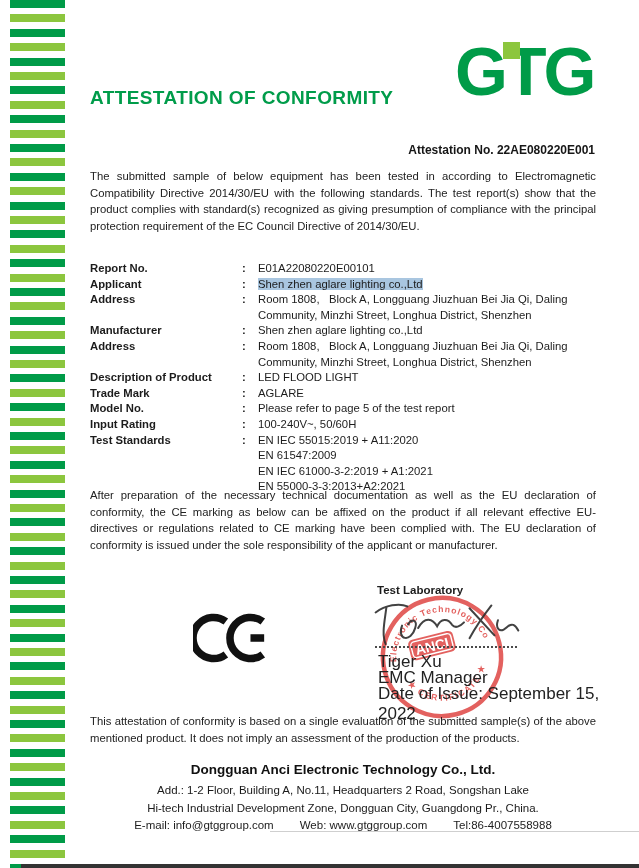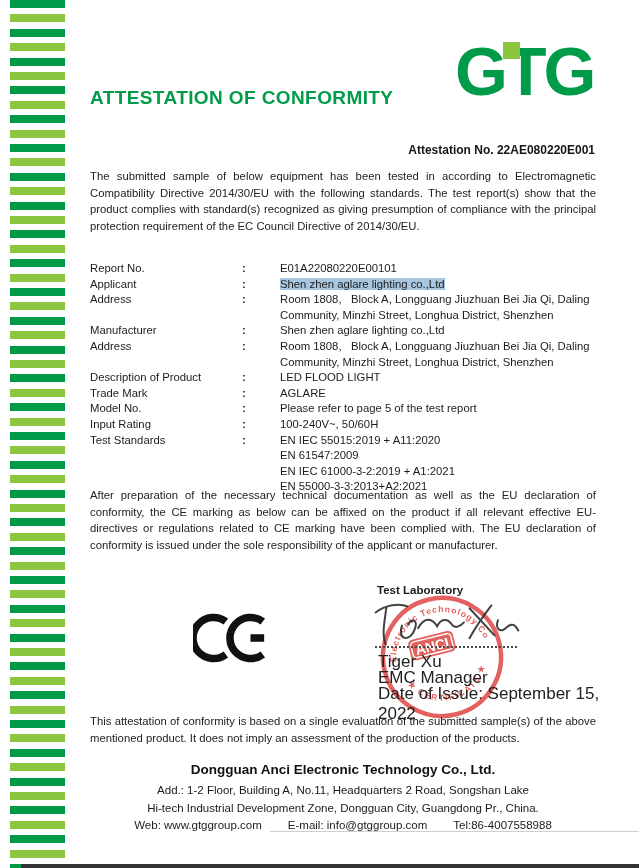--- a/index.html
+++ b/index.html
@@ -42,23 +42,23 @@
   .para{
     position:absolute;left:90px;width:506px;
     font-size:11.3px;line-height:16.6px;text-align:justify;color:#222;
   }
   #para-intro{top:168px;}
   #para-ce{top:487px;}
   #para-closing{top:713px;}
   
   #details{position:absolute;left:90px;top:261px;width:510px;font-size:11.3px;line-height:15.6px;}
   .d-row{display:flex;align-items:flex-start;}
-  .d-label{width:152px;font-weight:400;flex:0 0 auto;}
+  .d-label{width:152px;font-weight:700;flex:0 0 auto;}
   .d-colon{width:16px;flex:0 0 auto;font-weight:700;}
-  .d-value{flex:1 1 auto;margin-left:22px;}
+  .d-value{flex:1 1 auto;}
   .hl{background:#A9C6E0;}
   
   #ce-mark{position:absolute;left:193px;top:606px;}
   
   #testlab-heading{
     position:absolute;left:377px;top:584px;
     font-size:11.5px;font-weight:700;
   }
   #signature{position:absolute;left:368px;top:596px;transform:rotate(-2deg);}
   #dotted-line{
@@ -223,22 +223,22 @@
   <div class="sig-line" id="signer-title">EMC Manager</div>
   <div class="sig-line" id="date-issue">Date of Issue: September 15, 2022</div>
 
   <div class="para" id="para-closing">This attestation of conformity is based on a single evaluation of the submitted sample(s) of the above mentioned product. It does not imply an assessment of the production of the products.</div>
 
   <div id="footer">
     <div class="company">Dongguan Anci Electronic Technology Co., Ltd.</div>
     <div class="f-line">Add.: 1-2 Floor, Building A, No.11, Headquarters 2 Road, Songshan Lake</div>
     <div class="f-line">Hi-tech Industrial Development Zone, Dongguan City, Guangdong Pr., China.</div>
     <div class="contact">
+      <span>E-mail: info@gtggroup.com</span>
       <span>Web: www.gtggroup.com</span>
-      <span>E-mail: info@gtggroup.com</span>
       <span>Tel:86-4007558988</span>
     </div>
   </div>
 
   <div id="edge-line"></div>
   <div id="bottom-edge"></div>
 
 </div>
 
 </body></html>

